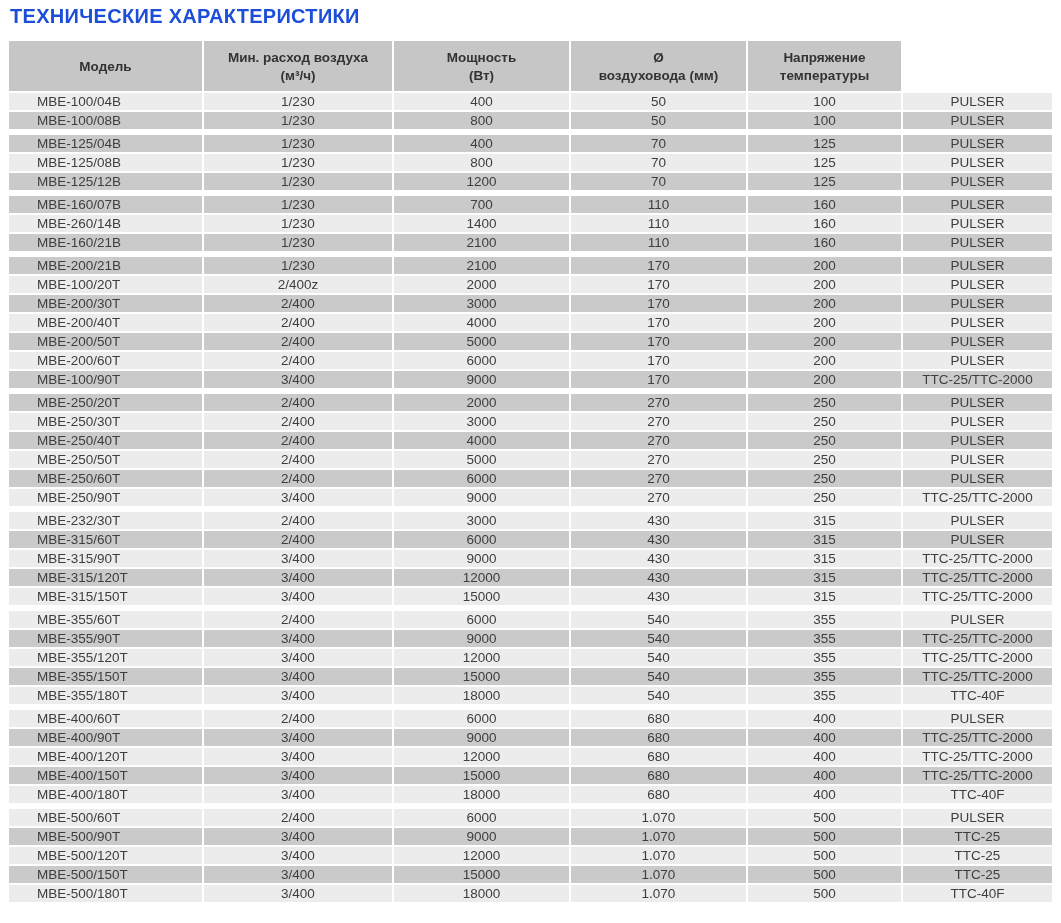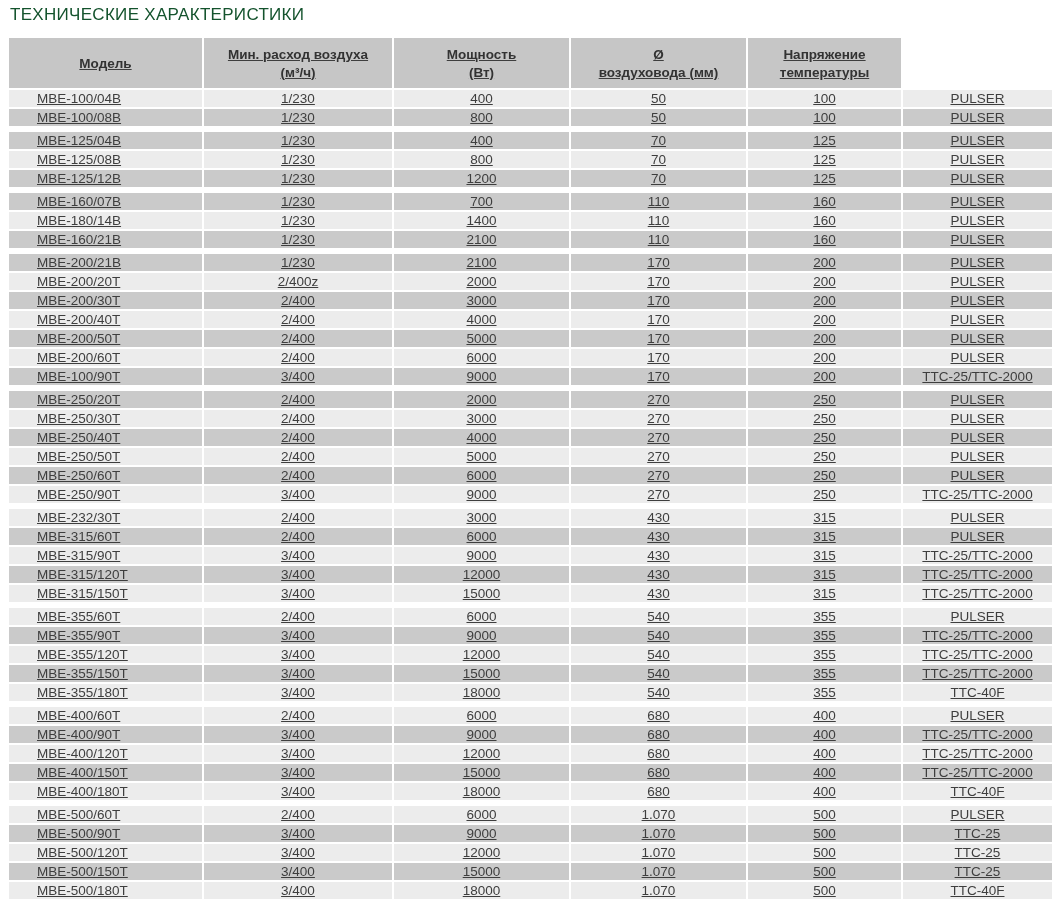--- a/index.html
+++ b/index.html
@@ -4,25 +4,25 @@
 <style>
   html,body{margin:0;padding:0;background:#ffffff;}
   body{
     width:1061px;height:923px;
     font-family:"Liberation Sans","DejaVu Sans",sans-serif;
     color:#3e3e3e;
     -webkit-font-smoothing:antialiased;
   }
   .page{padding:0 9px;}
   .title{
-    font-size:17px;font-weight:normal;color:#14532d;
+    font-size:20px;font-weight:bold;color:#1d4ed8;
     letter-spacing:0.3px;
     padding:5px 1px 13px 1px;
   }
-  .specs-table{width:940px;text-decoration:underline;}
+  .specs-table{width:940px;}
   .hrow,.row{
     display:grid;
     grid-template-columns:193px 188px 175px 175px 153px 149px;
     column-gap:2px;
   }
   .hrow{margin-bottom:2px;}
   .hcell{
     background:#c6c6c6;
     height:50px;
     display:flex;flex-direction:column;align-items:center;justify-content:center;
@@ -119,21 +119,21 @@
         <div class="group">
           <div class="row dark">
             <div class="cell c0">MBE-160/07B</div>
             <div class="cell c1">1/230</div>
             <div class="cell c2">700</div>
             <div class="cell c3">110</div>
             <div class="cell c4">160</div>
             <div class="cell c5">PULSER</div>
           </div>
           <div class="row light">
-            <div class="cell c0">MBE-180/14B</div>
+            <div class="cell c0">MBE-260/14B</div>
             <div class="cell c1">1/230</div>
             <div class="cell c2">1400</div>
             <div class="cell c3">110</div>
             <div class="cell c4">160</div>
             <div class="cell c5">PULSER</div>
           </div>
           <div class="row dark">
             <div class="cell c0">MBE-160/21B</div>
             <div class="cell c1">1/230</div>
             <div class="cell c2">2100</div>
@@ -145,21 +145,21 @@
         <div class="group">
           <div class="row dark">
             <div class="cell c0">MBE-200/21B</div>
             <div class="cell c1">1/230</div>
             <div class="cell c2">2100</div>
             <div class="cell c3">170</div>
             <div class="cell c4">200</div>
             <div class="cell c5">PULSER</div>
           </div>
           <div class="row light">
-            <div class="cell c0">MBE-200/20T</div>
+            <div class="cell c0">MBE-100/20T</div>
             <div class="cell c1">2/400z</div>
             <div class="cell c2">2000</div>
             <div class="cell c3">170</div>
             <div class="cell c4">200</div>
             <div class="cell c5">PULSER</div>
           </div>
           <div class="row dark">
             <div class="cell c0">MBE-200/30T</div>
             <div class="cell c1">2/400</div>
             <div class="cell c2">3000</div>

